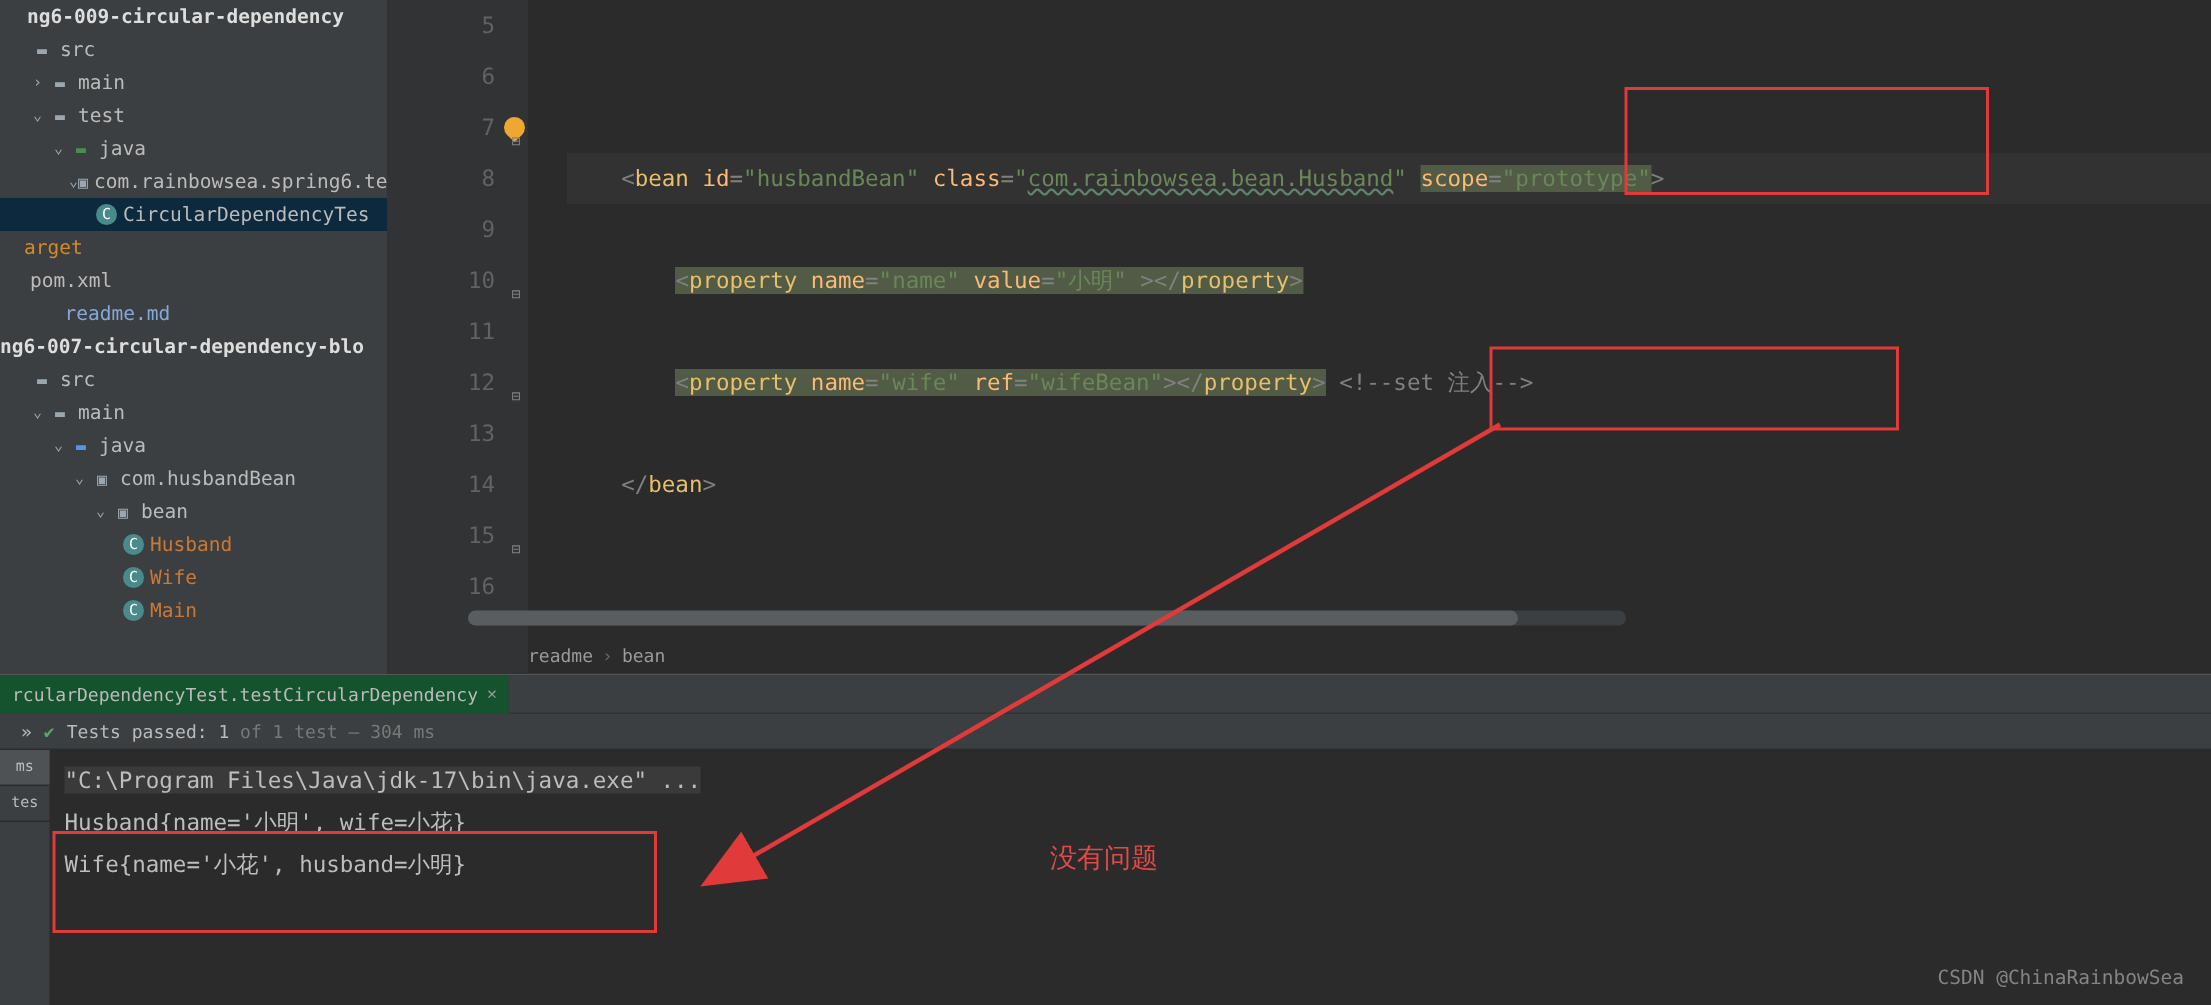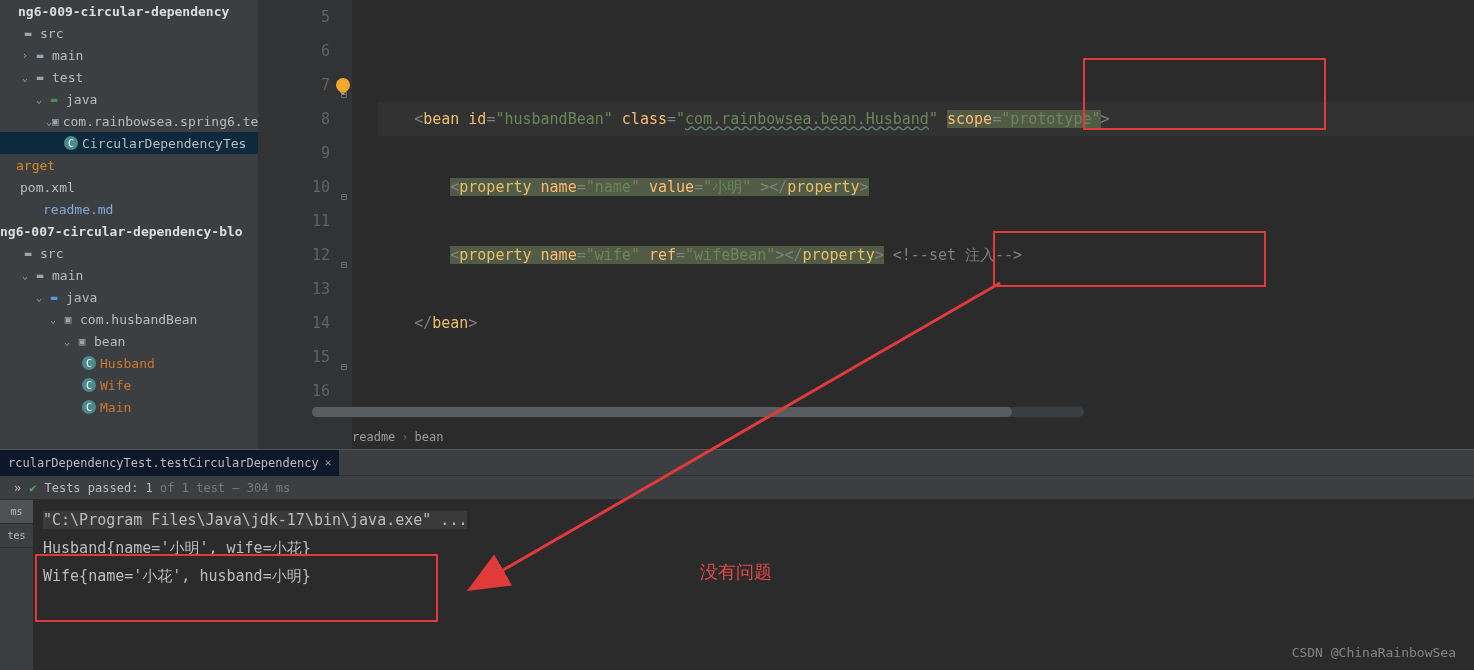--- a/index.html
+++ b/index.html
@@ -36,21 +36,21 @@
   .hl   { background:#515b45; } 
   .caret-line { background:#323232; }
   .uline{ text-decoration: underline wavy #5f826b; text-decoration-skip-ink:none;}
   .breadcrumb { position:absolute; left:352px; top:430px; font-size:12px; color:#9b9b9b; }
   .breadcrumb span.sep{ margin:0 6px; color:#666;}
   
   .annot { position:absolute; border:2px solid #e03a3a; pointer-events:none; }
   
   .runpanel { height:221px; background:#2b2b2b; border-top:1px solid #555;}
   .runtabs { background:#3c3f41; height:26px; display:flex; align-items:center; font-size:12px; color:#bbbbbb; border-bottom:1px solid #323232;}
-  .runtabs .tab { padding:0 8px; background:#0f172a; height:26px; display:flex; align-items:center; gap:6px; }
+  .runtabs .tab { padding:0 8px; background:#14532d; height:26px; display:flex; align-items:center; gap:6px; }
   .statusbar { background:#3c3f41; height:24px; display:flex; align-items:center; padding-left:14px; gap:8px; font-size:12px; color:#bbbbbb; border-bottom:1px solid #2b2b2b;}
   .pass-ic { color:#59a869; font-weight:bold;}
   .dim { color:#787878;}
   .leftstrip { width:33px; background:#3c3f41; float:left; height:200px; }
   .leftstrip div{ font-size:10px; color:#bbb; padding:6px 3px; border-bottom:1px solid #2b2b2b; text-align:center;}
   .leftstrip .act{ background:#4e5254;}
   .console { margin-left:33px; padding:6px 10px; font-family:Consolas,monospace; font-size:15px; color:#bdbdbd; line-height:28px;}
   .console .execline{ background:#3a3a3a; display:inline;}
   .red-note { position:absolute; color:#e04a4a; font-size:18px; left:700px; top:560px; pointer-events:none;}
   .watermark{ position:absolute; right:18px; bottom:10px; color:#bfbfbf; font-size:13px; opacity:.6; pointer-events:none;}

